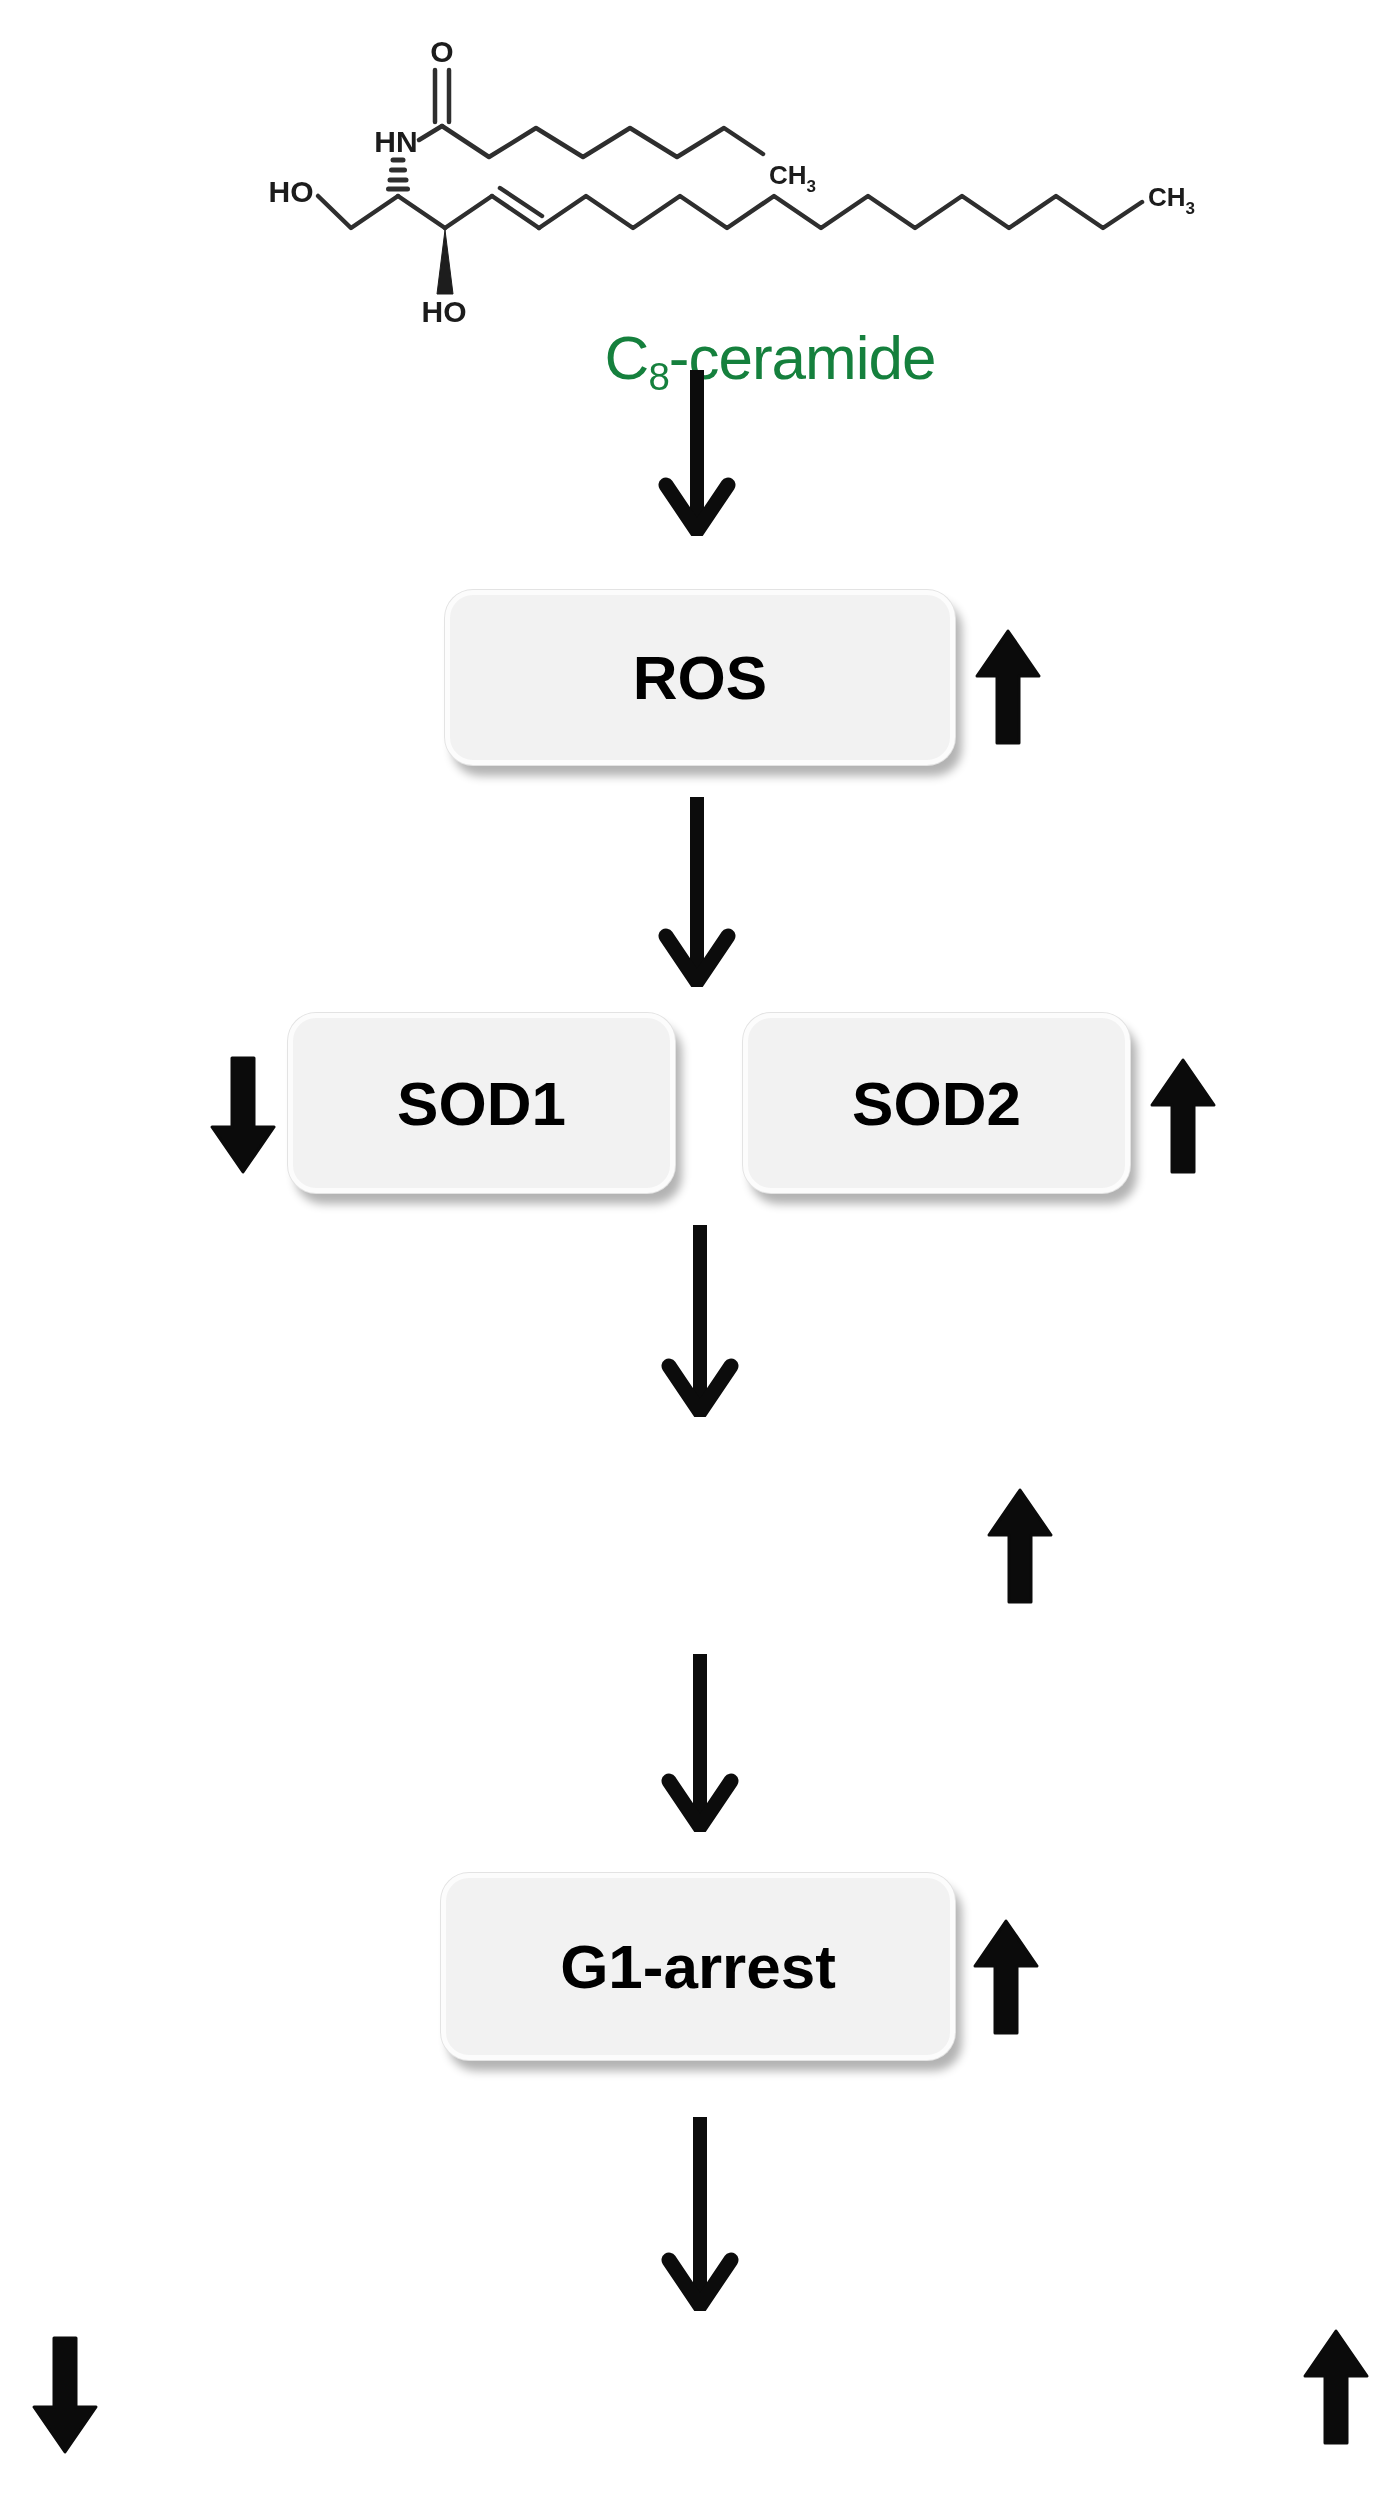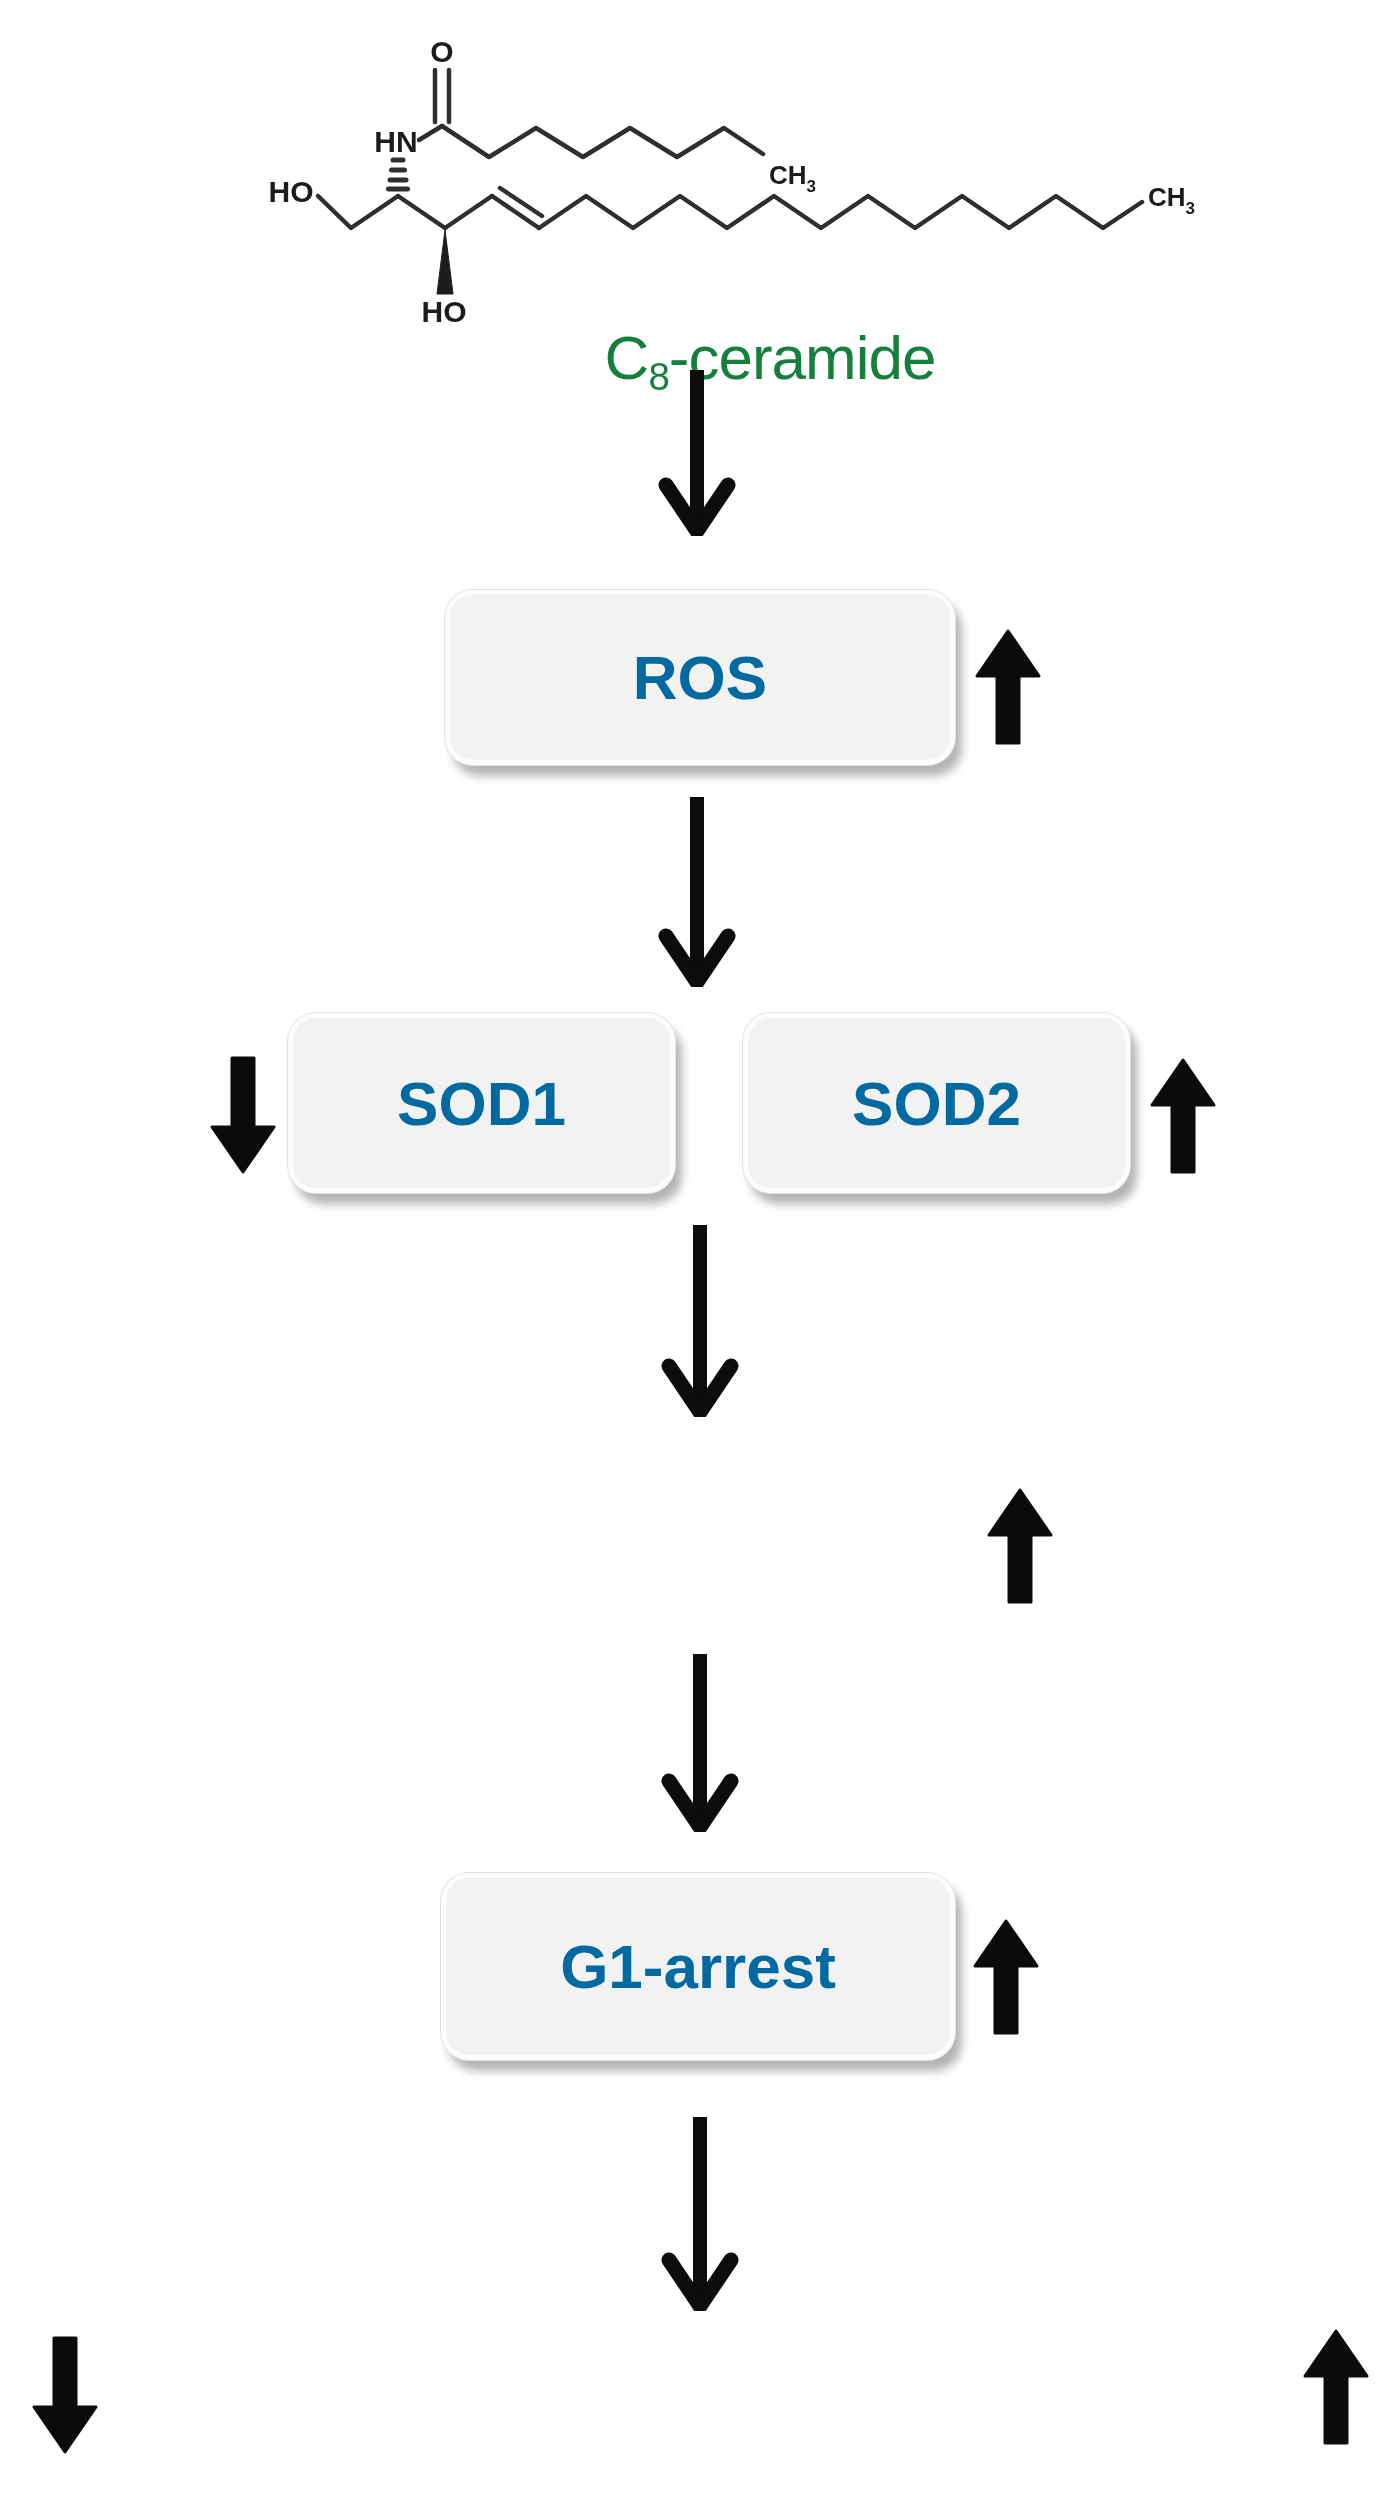--- a/index.html
+++ b/index.html
@@ -20,21 +20,21 @@
   .caption{
     position:absolute;left:470px;top:294px;width:600px;text-align:center;
     font-size:62px;font-weight:400;color:#15803d;letter-spacing:-1px;margin-top:28px;
   }
   .caption sub{font-size:0.62em;vertical-align:-0.28em;}
   
   .node{
     position:absolute;background:#f2f2f2;border:5px solid #fcfcfc;border-radius:28px;
     box-shadow:0 0 0 1px #e3e3e3, 7px 11px 10px rgba(0,0,0,0.30);
     display:flex;align-items:center;justify-content:center;
-    font-weight:700;font-size:62px;color:#0369a1;box-sizing:border-box;
+    font-weight:700;font-size:62px;color:#000000;box-sizing:border-box;
   }
   
   .flow-arrow{position:absolute;}
   .flow-arrow .shaft{stroke:#0c0c0c;stroke-width:14;}
   .flow-arrow .head{stroke:#0c0c0c;stroke-width:15;fill:none;stroke-linecap:round;stroke-linejoin:round;}
   
   .indicator{position:absolute;}
   .indicator path{fill:#0b0b0b;stroke:#0b0b0b;stroke-width:3;stroke-linejoin:round;}
 </style>
 </head>

